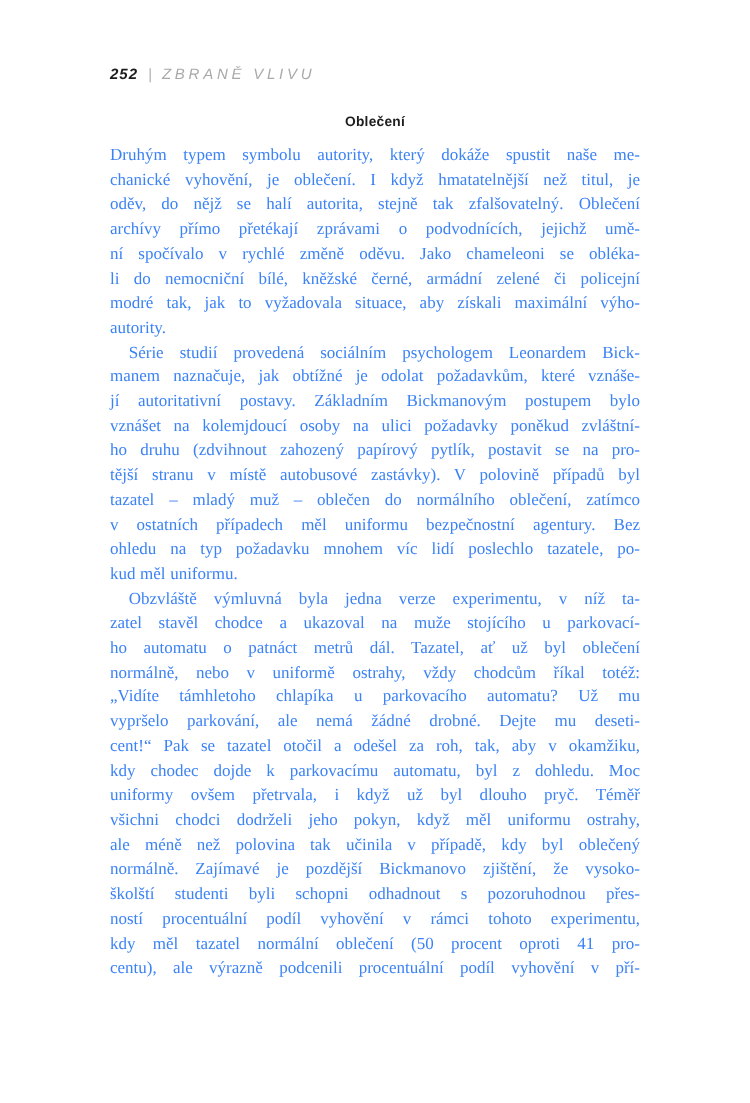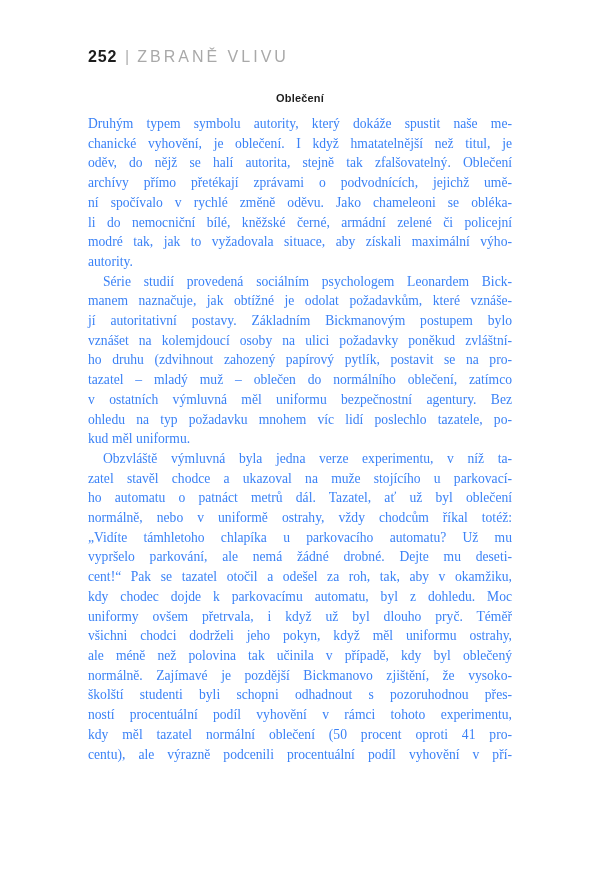--- a/index.html
+++ b/index.html
@@ -12,22 +12,23 @@
   .page {
     box-sizing: border-box;
     width: 600px; height: 882px;
     padding: 52px 88px 0 88px;
   }
   .header {
     display: flex;
     align-items: flex-end;
     gap: 8px;
     font-family: "Liberation Sans", sans-serif;
-    font-size: 16px;
+    font-size: 12px;
     height: 14px;
+    font-style: italic;
   }
   .pagenum {
     font-weight: bold;
     color: #1d1d1d;
     letter-spacing: 0.8px;
   }
   .sep {
     color: #b0b0b0;
     font-weight: 300;
   }
@@ -86,22 +87,23 @@
       <div class="line">modré tak, jak to vyžadovala situace, aby získali maximální výho-</div>
       <div class="line lastleft">autority.</div>
     </div>
 
     <div class="para">
       <div class="line indent">Série studií provedená sociálním psychologem Leonardem Bick-</div>
       <div class="line">manem naznačuje, jak obtížné je odolat požadavkům, které vznáše-</div>
       <div class="line">jí autoritativní postavy. Základním Bickmanovým postupem bylo</div>
       <div class="line">vznášet na kolemjdoucí osoby na ulici požadavky poněkud zvláštní-</div>
       <div class="line">ho druhu (zdvihnout zahozený papírový pytlík, postavit se na pro-</div>
+      <div class="line">tější stranu v místě autobusové zastávky). V polovině případů byl</div>
       <div class="line">tazatel – mladý muž – oblečen do normálního oblečení, zatímco</div>
-      <div class="line">v ostatních výmluvná měl uniformu bezpečnostní agentury. Bez</div>
+      <div class="line">v ostatních případech měl uniformu bezpečnostní agentury. Bez</div>
       <div class="line">ohledu na typ požadavku mnohem víc lidí poslechlo tazatele, po-</div>
       <div class="line lastleft">kud měl uniformu.</div>
     </div>
 
     <div class="para">
       <div class="line indent">Obzvláště výmluvná byla jedna verze experimentu, v níž ta-</div>
       <div class="line">zatel stavěl chodce a ukazoval na muže stojícího u parkovací-</div>
       <div class="line">ho automatu o patnáct metrů dál. Tazatel, ať už byl oblečení</div>
       <div class="line">normálně, nebo v uniformě ostrahy, vždy chodcům říkal totéž:</div>
       <div class="line">„Vidíte támhletoho chlapíka u parkovacího automatu? Už mu</div>

